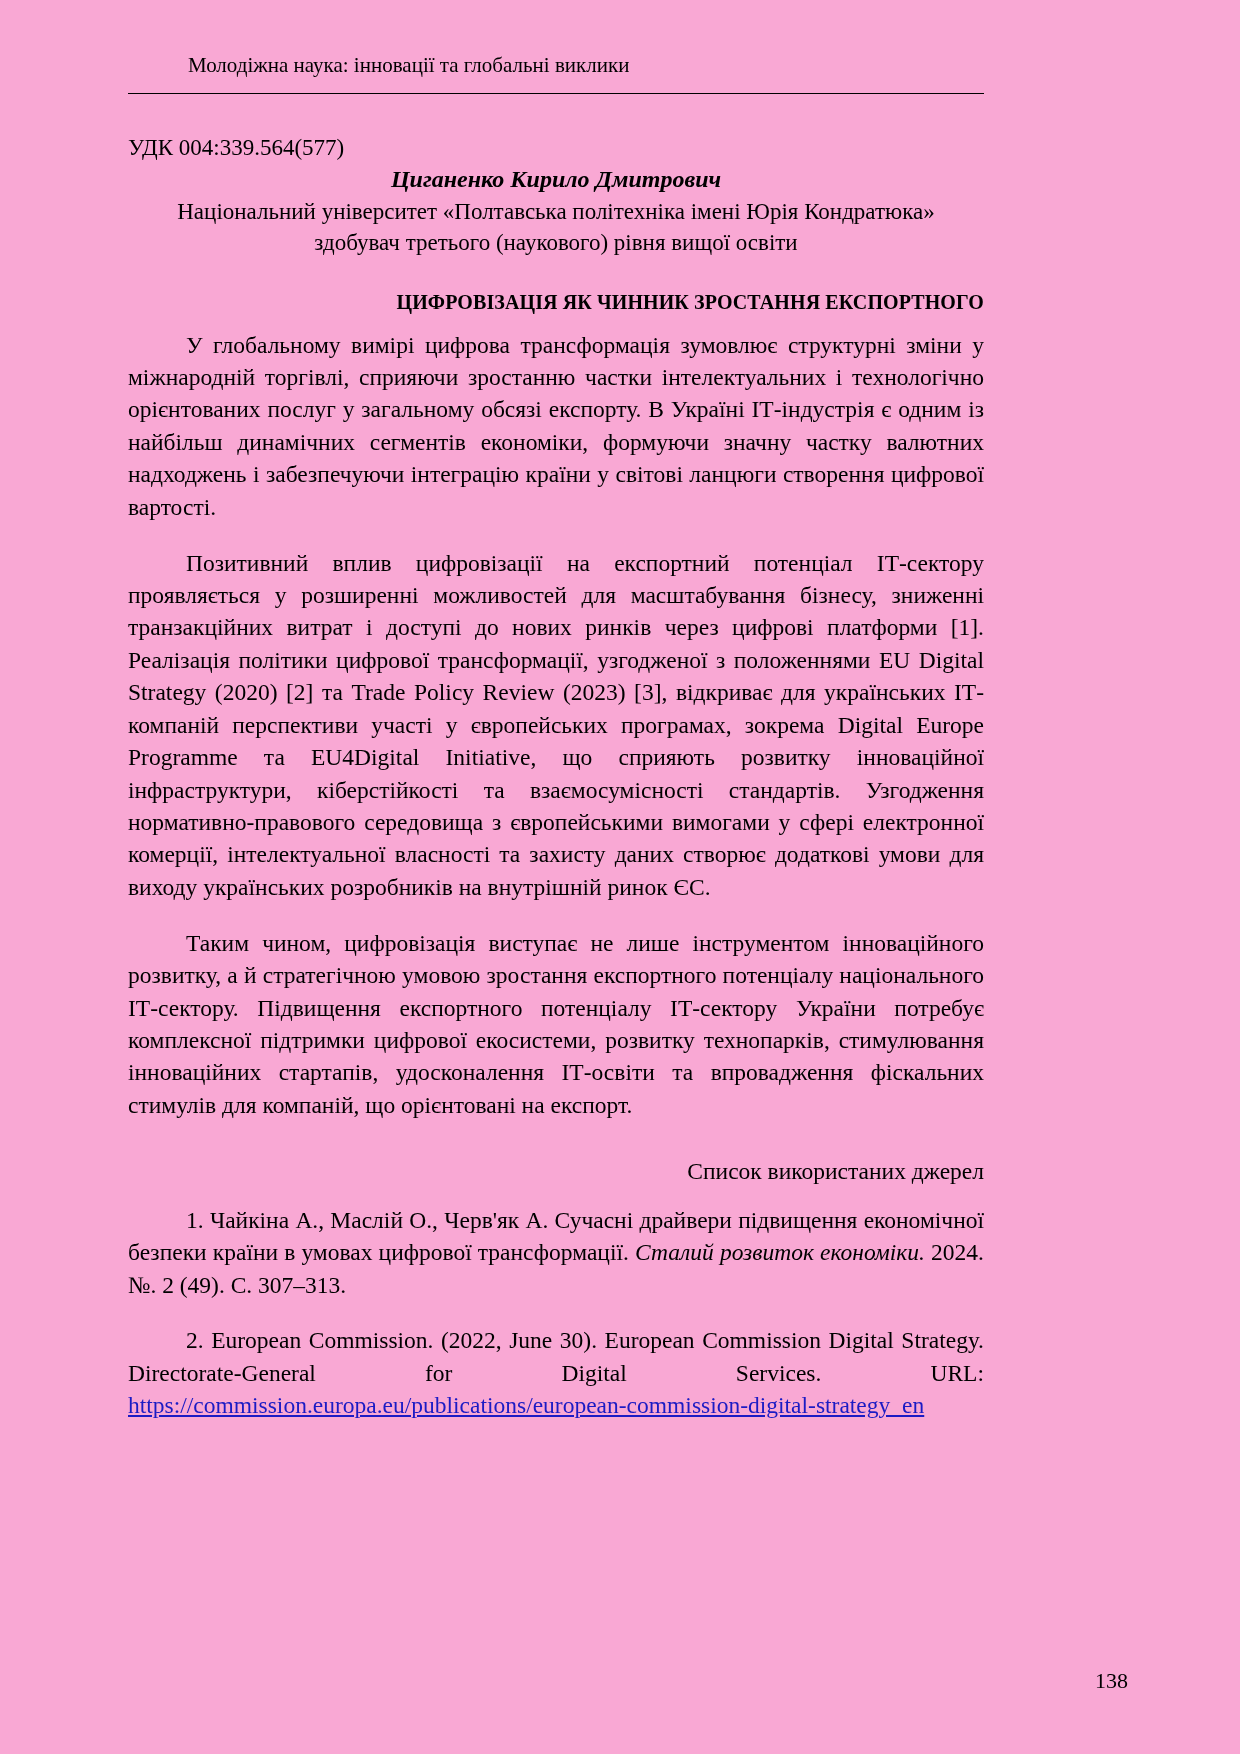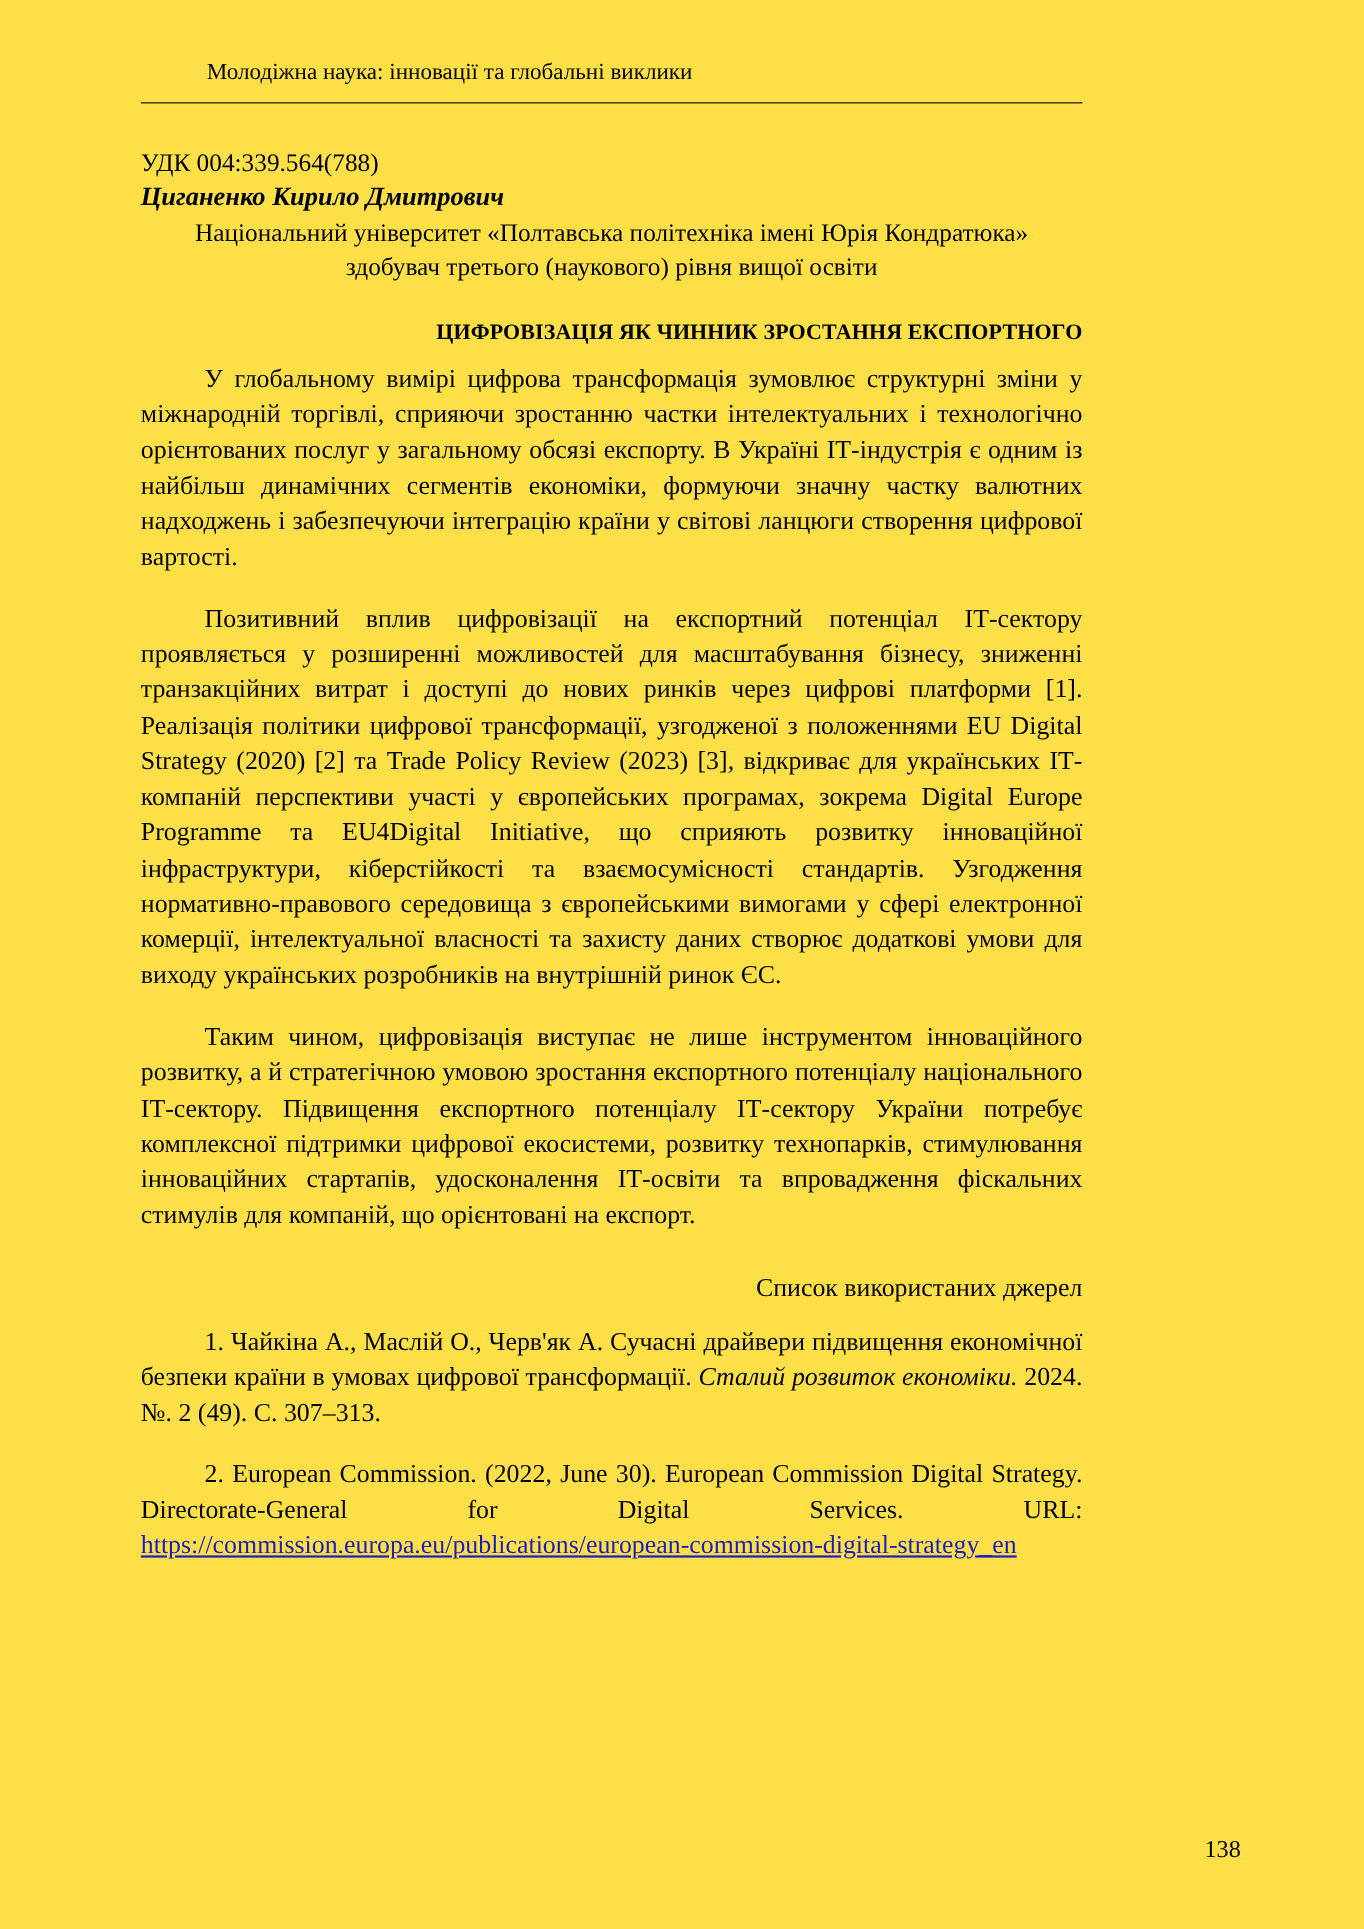--- a/index.html
+++ b/index.html
@@ -5,21 +5,21 @@
   html, body {
     margin: 0;
     padding: 0;
     background: #ffffff;
   }
   .page {
     position: relative;
     width: 1240px;
     height: 1754px;
     margin: 0 auto;
-    background: #fde047;
+    background: #f9a8d4;
     font-family: "Liberation Serif", serif;
     color: #000000;
     box-sizing: border-box;
   }
   .content {
     position: absolute;
     left: 128px;
     top: 52px;
     width: 856px;
   }
@@ -33,20 +33,21 @@
     border-bottom: 1.6px solid #000;
     margin-top: 14px;
     width: 856px;
   }
   .udk {
     margin-top: 38px;
     font-size: 23px;
     line-height: 1.35;
   }
   .author {
+    text-align: center;
     font-weight: bold;
     font-style: italic;
     font-size: 24px;
     line-height: 1.35;
   }
   .affil {
     text-align: center;
     font-size: 23px;
     line-height: 1.38;
   }
@@ -97,21 +98,21 @@
 </head>
 <body>
 
 <div class="page">
 
   <div class="content">
 
     <div class="running-head">Молодіжна наука: інновації та глобальні виклики</div>
     <div class="head-rule"></div>
 
-    <div class="udk">УДК 004:339.564(788)</div>
+    <div class="udk">УДК 004:339.564(577)</div>
 
     <div class="author">Циганенко Кирило Дмитрович</div>
     <div class="affil">Національний університет «Полтавська політехніка імені Юрія Кондратюка»</div>
     <div class="affil">здобувач третього (наукового) рівня вищої освіти</div>
 
     <div class="title">
       <div>ЦИФРОВІЗАЦІЯ ЯК ЧИННИК ЗРОСТАННЯ ЕКСПОРТНОГО</div>
     </div>
 
     <p class="para first">У глобальному вимірі цифрова трансформація зумовлює структурні зміни у міжнародній торгівлі, сприяючи зростанню частки інтелектуальних і технологічно орієнтованих послуг у загальному обсязі експорту. В Україні ІТ-індустрія є одним із найбільш динамічних сегментів економіки, формуючи значну частку валютних надходжень і забезпечуючи інтеграцію країни у світові ланцюги створення цифрової вартості.</p>

